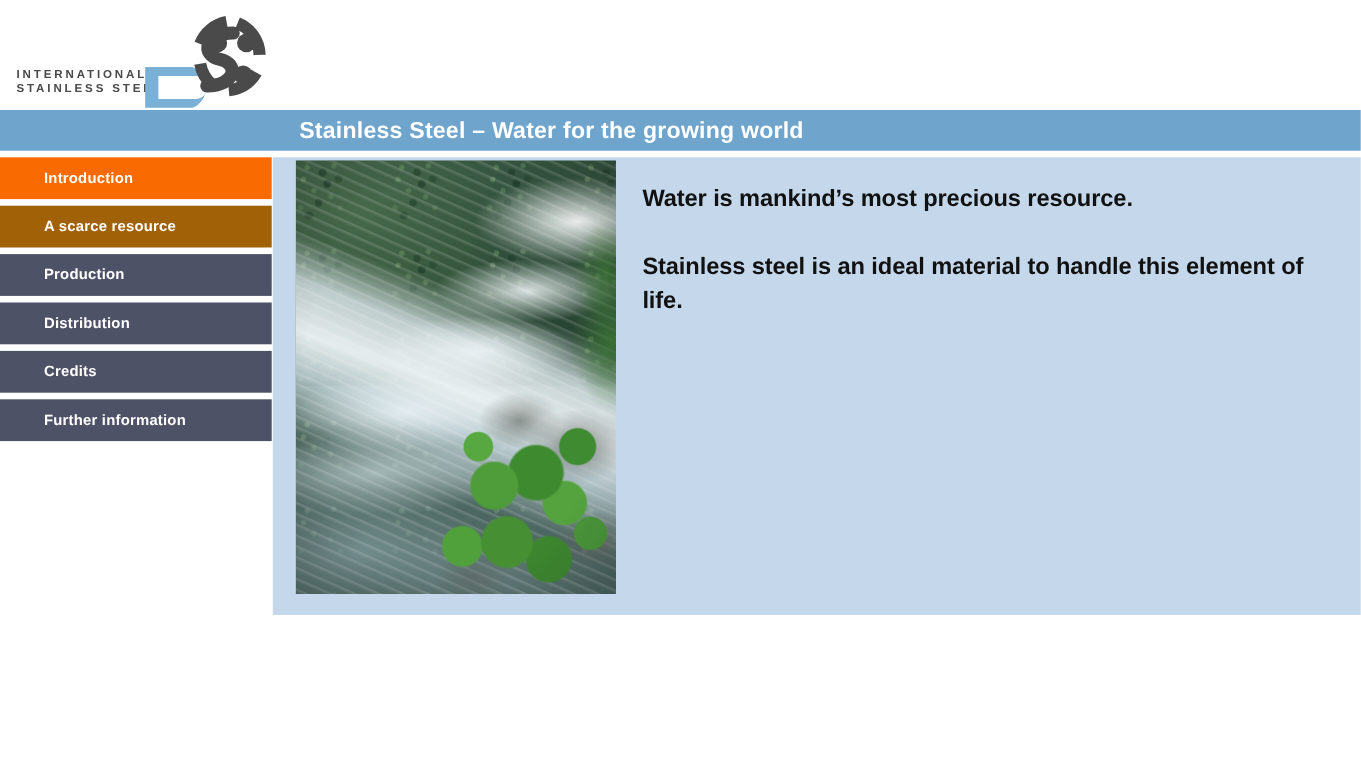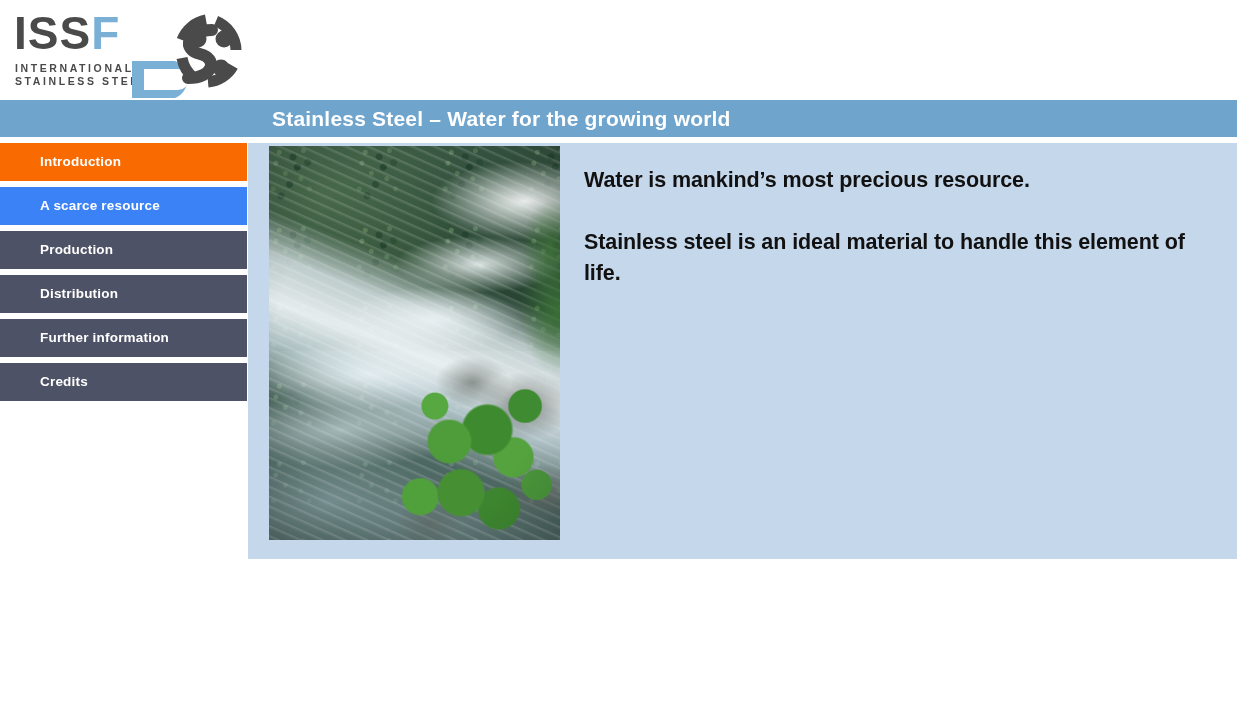--- a/index.html
+++ b/index.html
@@ -88,21 +88,21 @@
     font-size: 13.5px;
     font-weight: bold;
     line-height: 38px;
     box-sizing: border-box;
     padding-left: 40px;
     letter-spacing: 0.2px;
     cursor: pointer;
     user-select: none;
   }
   .nav-item.active { background: #f96a00; }
-  .nav-item.hover  { background: #3b82f6; }
+  .nav-item.hover  { background: #a16207; }
 
   
   #content {
     position: absolute;
     left: 248px; top: 143px;
     width: 989px; height: 416px;
     background: #c5d7ea;
   }
 
   
@@ -221,23 +221,20 @@
     margin: 0 0 31px 0;
     letter-spacing: -0.1px;
   }
 </style>
 </head>
 <body>
 
 <div id="header">
 
   <div id="logo">
-    <div class="logo-wordmark">
-      <span class="logo-iss">ISS</span><span class="logo-f">F</span>
-    </div>
     <div class="logo-sub">INTERNATIONAL
 STAINLESS STEEL</div>
 
     <svg id="logo-mark" viewBox="0 0 148 95">
 
       <g>
         <path d="M12 55 L55 55 A20 20 0 0 1 55 92 L12 92 Z" fill="#7aafd6"></path>
         <path d="M24 63 L58 63 A10.5 10.5 0 0 1 58 84 L24 84 Z" fill="#ffffff"></path>
       </g>
 
@@ -260,22 +257,22 @@
 
 <div id="titlebar">
   <div id="titlebar-text">Stainless Steel – Water for the growing world</div>
 </div>
 
 <nav id="sidebar">
   <div class="nav-item active">Introduction</div>
   <div class="nav-item hover">A scarce resource</div>
   <div class="nav-item">Production</div>
   <div class="nav-item">Distribution</div>
+  <div class="nav-item">Credits</div>
   <div class="nav-item">Further information</div>
-  <div class="nav-item">Credits</div>
 </nav>
 
 <main id="content">
 
   <div id="photo">
     <div class="ph ph-forest"></div>
     <div class="ph ph-leaves"></div>
     <div class="ph ph-pool"></div>
     <div class="ph ph-water"></div>
     <div class="ph ph-water2"></div>

